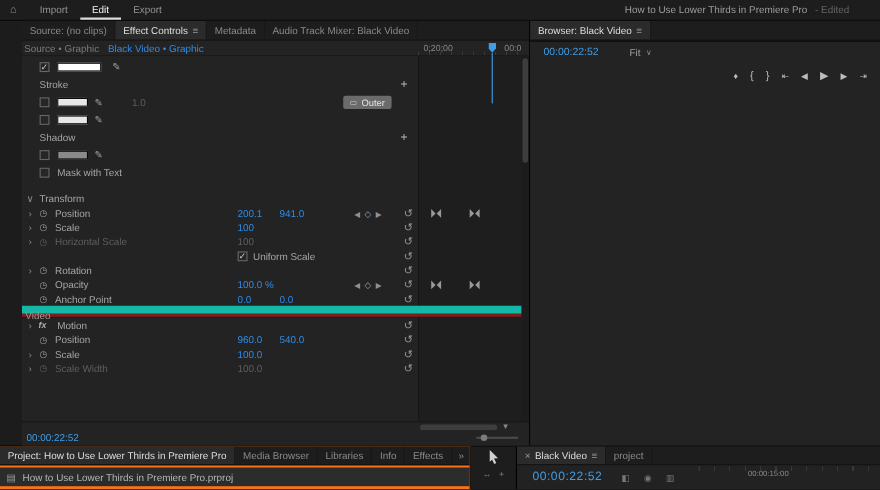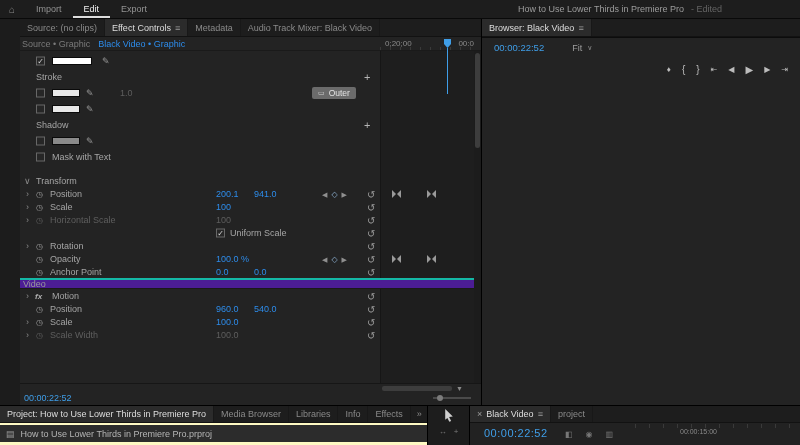--- a/index.html
+++ b/index.html
@@ -5,21 +5,21 @@
   *{margin:0;padding:0;box-sizing:border-box;font-family:"Liberation Sans",sans-serif;}
   html,body{width:800px;height:445px;overflow:hidden;background:#111;}
   .app{width:800px;height:445px;background:#1c1c1c;color:#b0b0b0;font-size:9px;position:relative;}
 
   
   .hdr{height:19px;background:#1d1d1d;display:flex;align-items:center;border-bottom:1px solid #090909;}
   .home{margin:0 10px 0 9px;color:#8a8a8a;font-size:10px;}
   .htab{padding:0 11px;color:#939393;height:100%;display:flex;align-items:center;}
   .htab.active{color:#f2f2f2;box-shadow:inset 0 -2px 0 #dcdcdc;}
   .hdr .title{margin-left:auto;color:#9c9c9c;padding-left:46px;}
-  .hdr .edited{color:#646464;margin:0 78px 0 7px;}
+  .hdr .edited{color:#646464;margin:0 28px 0 7px;}
 
   
   .main{display:flex;height:386px;margin-left:20px;}
   .lpanel{width:462px;border-right:1px solid #000;display:flex;flex-direction:column;background:#232323;}
   .rpanel{flex:1;display:flex;flex-direction:column;background:#232323;}
 
   .tabbar{height:18px;background:#1d1d1d;display:flex;align-items:stretch;border-bottom:1px solid #121212;flex:0 0 18px;overflow:hidden;}
   .tab{display:flex;align-items:center;gap:4px;padding:0 7px;color:#8a8a8a;white-space:nowrap;border-right:1px solid #181818;}
   .tab.active{background:#2b2b2b;color:#dedede;}
   .menu{color:#9a9a9a;font-size:9px;}
@@ -62,21 +62,21 @@
   .sw{height:8px;width:28px;border:1px solid #0a0a0a;background:#e8e8e8;}
   .kn i{font-style:normal;font-size:7px;color:#8f8f8f;margin:0 2px;}
   .kn i.kd{color:#86a8c8;font-size:8px;}
   .bow{width:9px;height:8px;}
   .bow::before,.bow::after{content:"";position:absolute;top:0;border-top:4px solid transparent;border-bottom:4px solid transparent;}
   .bow::before{left:0;border-left:4.5px solid #9a9a9a;}
   .bow::after{right:0;border-right:4.5px solid #9a9a9a;}
   .outer-btn{left:292px;background:#6b6b6b;color:#e2e2e2;border-radius:2px;padding:1px 6px;display:flex;align-items:center;gap:4px;font-size:8.5px;}
   .outer-btn i{font-style:normal;color:#cfcfcf;font-size:7px;}
   .fxb{font-style:italic;font-weight:bold;color:#b0b0b0;font-size:8px;}
-  .sect{background:#4c1d95;border-top:2px solid #14b8a6;border-bottom:1px solid #1a1a1a;}
+  .sect{background:#7f1d1d;border-top:7px solid #14b8a6;border-bottom:1px solid #1a1a1a;}
   .sect .slbl{left:3px;color:#9a9a9a;}
 
   .ec-foot{border-top:1px solid #161616;height:22px;position:relative;}
   .hscroll{position:absolute;left:362px;top:2px;width:70px;height:5px;background:#3d3d3d;border-radius:2px;}
   .funnel{position:absolute;right:18px;top:1px;color:#8a8a8a;font-size:7px;}
   .ec-tc{position:absolute;left:4px;bottom:2px;color:var(--timecode-blue);font-size:9px;}
   .zoomline{position:absolute;right:10px;bottom:6px;width:38px;height:2px;background:#4a4a4a;}
   .zoomline .zt{position:absolute;left:4px;top:-2px;width:6px;height:6px;border-radius:50%;background:#7c7c7c;}
 
   
@@ -92,21 +92,21 @@
   .mon-info{height:20px;display:flex;align-items:center;background:#232323;border-top:1px solid #0c0c0c;}
   .tc2{color:var(--timecode-blue);margin-left:12px;font-size:9.5px;}
   .fitdd{margin-left:28px;color:#9e9e9e;display:flex;align-items:center;gap:5px;}
   .chev{font-size:7px;color:#8a8a8a;}
   .transport{height:24px;display:flex;align-items:center;justify-content:flex-end;gap:11px;padding-right:12px;background:#232323;}
   .tbtn{color:#bcbcbc;font-size:8px;}
   .tbtn.br{font-size:10px;}
 
   
   .bottom{border-top:1px solid #000;display:flex;height:40px;background:#1d1d1d;}
-  .b-left{width:428px;display:flex;flex-direction:column;border-right:1px solid #000;background:#fef9c3;}
+  .b-left{width:428px;display:flex;flex-direction:column;border-right:1px solid #000;background:#f97316;}
   .b-left .tabbar,.b-right .tabbar{flex:0 0 17px;height:17px;}
   .proj-item{margin-top:2px;height:17px;background:#2c2c2c;display:flex;align-items:center;gap:6px;padding-left:6px;color:#b5b5b5;}
   .ficon{color:#9a9a9a;font-size:9px;}
   .b-tools{width:42px;border-right:1px solid #000;background:#1d1d1d;display:flex;flex-direction:column;align-items:center;padding-top:3px;gap:3px;}
   .tool-row{display:flex;gap:7px;color:#7a7a7a;font-size:8px;}
   .b-right{flex:1;display:flex;flex-direction:column;background:#232323;}
   .tl-body{flex:1;position:relative;background:#222;}
   .tl-tc{position:absolute;left:14px;top:4px;font-size:11px;color:var(--timecode-blue);letter-spacing:.5px;}
   .tl-icons{position:absolute;left:95px;top:7px;display:flex;gap:13px;color:#777;font-size:8px;}
   .tl-ruler{position:absolute;left:165px;right:0;top:1px;height:21px;background:

